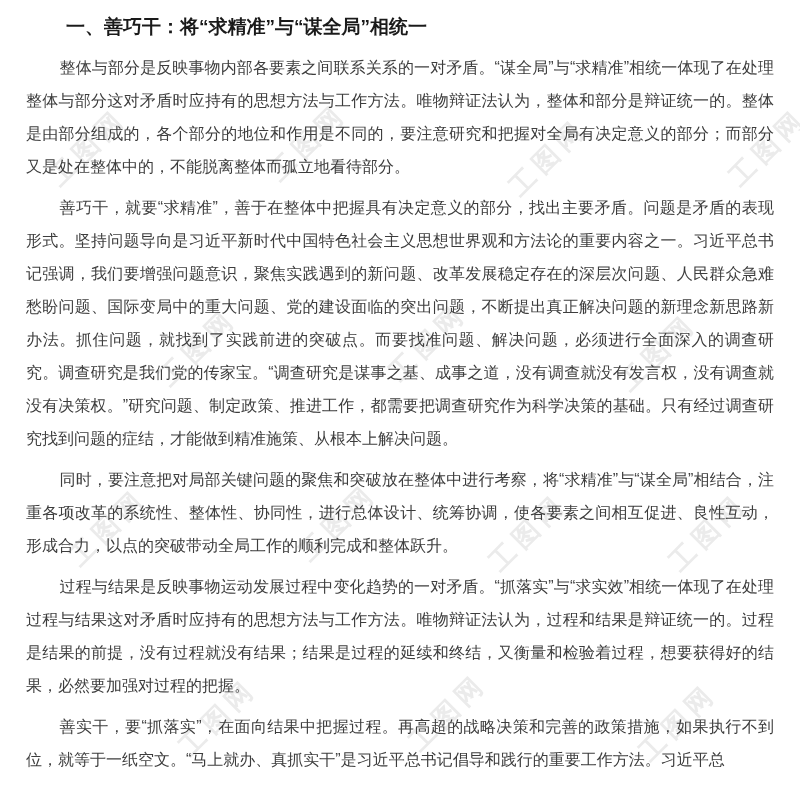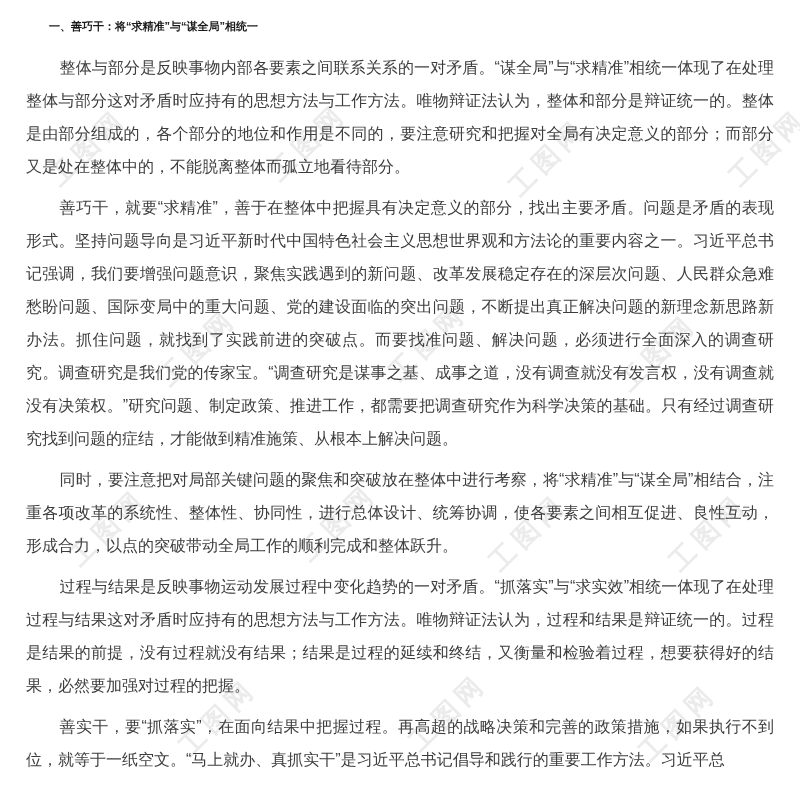--- a/index.html
+++ b/index.html
@@ -34,21 +34,21 @@
     position: relative;
     z-index: 1;
     padding: 10px 26px 0 26px;
     color: #3d3d3d;
     font-size: 16px;
     line-height: 33px;
     text-align: justify;
   }
   .content h3 {
     margin: 0 0 8px 0;
-    font-size: 11px;
+    font-size: 19px;
     line-height: 33px;
     font-weight: bold;
     color: #1a1a1a;
     text-indent: 2.1em;
     text-align: left;
   }
   .content p {
     margin: 6px 0 8px 0;
     text-indent: 2.1em;
   }

